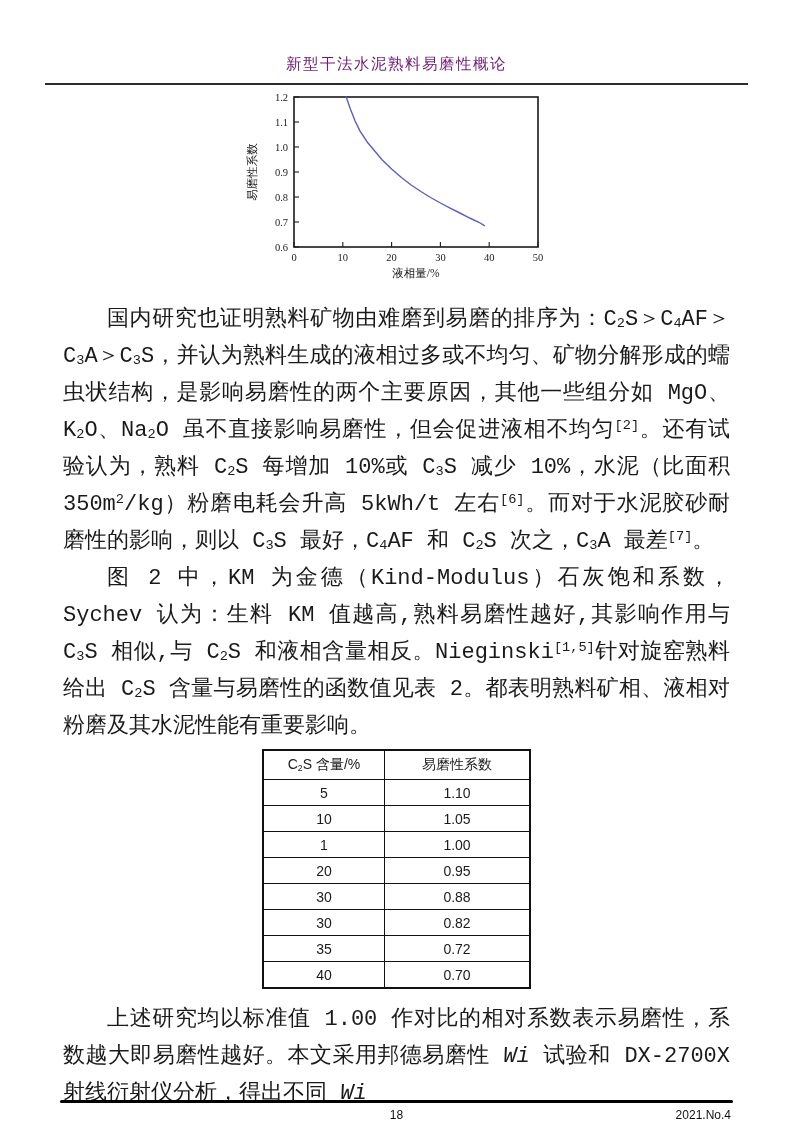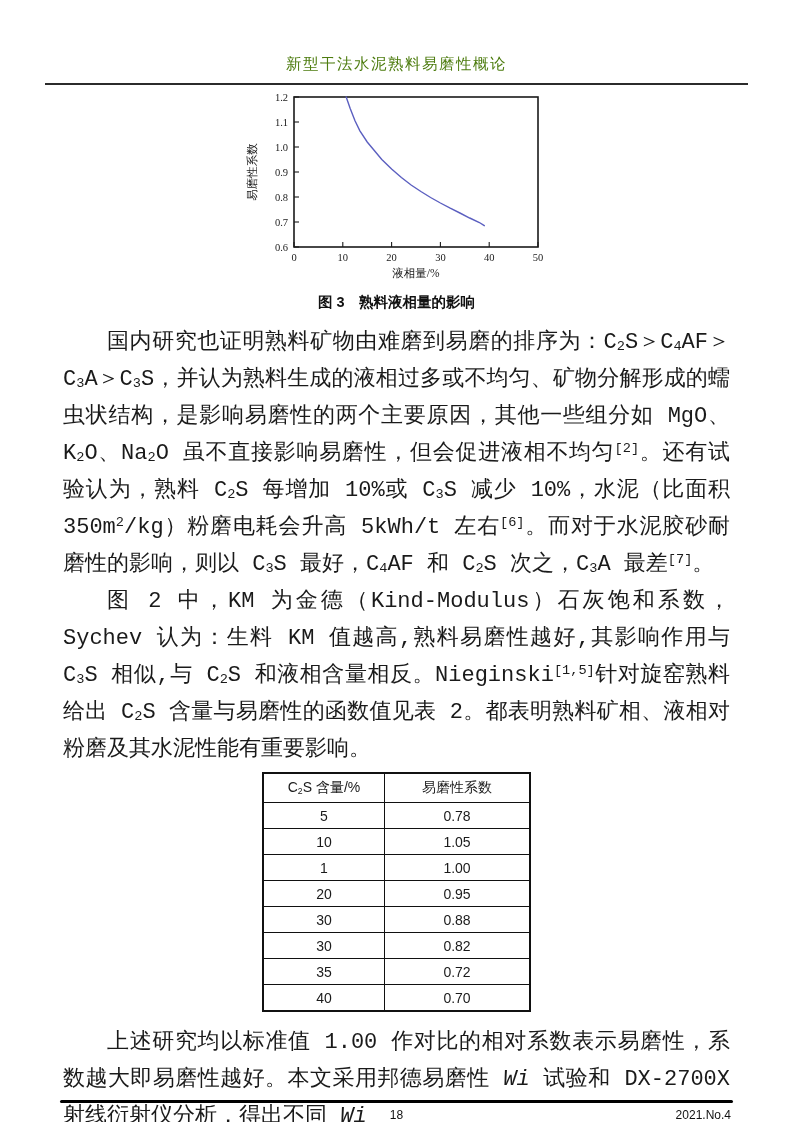--- a/index.html
+++ b/index.html
@@ -12,21 +12,21 @@
     font-family:"Liberation Sans","DejaVu Sans",sans-serif;
     overflow:hidden;
   }
   .content{padding:0 63px;}
   .header-title{
     margin-top:54px;
     text-align:center;
     font-family:"Liberation Serif","DejaVu Serif",serif;
     font-size:15.5px;
     letter-spacing:1.5px;
-    color:#4d7c0f;
+    color:#701a75;
   }
   .header-rule{
     height:2px;background:#2b2b2b;
     margin:8px -18px 0 -18px;
   }
   .figure-block{margin-top:4px;text-align:center;}
   .figure-block svg{display:inline-block;}
   .chart-text{
     font-family:"Liberation Serif","DejaVu Serif",serif;
     fill:#1a1a1a;
@@ -116,39 +116,38 @@
           <line x1="52" y1="57.999999999999986" x2="57" y2="57.999999999999986" stroke="#1a1a1a" stroke-width="1.1"></line>
           <text x="46" y="61.499999999999986" text-anchor="end" font-size="10.5" class="chart-text">1.0</text>
           <line x1="52" y1="32.99999999999996" x2="57" y2="32.99999999999996" stroke="#1a1a1a" stroke-width="1.1"></line>
           <text x="46" y="36.49999999999996" text-anchor="end" font-size="10.5" class="chart-text">1.1</text>
           <line x1="52" y1="8" x2="57" y2="8" stroke="#1a1a1a" stroke-width="1.1"></line>
           <text x="46" y="11.5" text-anchor="end" font-size="10.5" class="chart-text">1.2</text>
           <polyline points="104.2,8.0 108.1,19.2 113.0,31.8 117.9,41.8 125.2,53.0 132.5,61.7 139.8,70.5 149.6,80.0 159.4,88.5 169.1,96.0 178.9,102.5 188.6,108.5 198.4,114.0 208.2,119.2 217.9,124.0 227.7,129.0 237.4,133.5 242.3,136.7" fill="none" stroke="#5b5fc0" stroke-width="1.4" stroke-linecap="round"></polyline>
           <text x="174" y="188" text-anchor="middle" font-size="11.5" class="chart-text">液相量/%</text>
           <text x="14" y="83" text-anchor="middle" font-size="11.5" class="chart-text" transform="rotate(-90 14 83)">易磨性系数</text>
         </svg>
-      <div class="figure-caption">图 3　熟料液相量的影响</div>
     </div>
 
     <p class="para para-first"><span>国内研究也证明熟料矿物由难磨到易磨的排序为：C</span><sub>2</sub><span>S＞C</span><sub>4</sub><span>AF＞C</span><sub>3</sub><span>A＞C</span><sub>3</sub><span>S，并认为熟料生成的液相过多或不均匀、矿物分解形成的蠕虫状结构，是影响易磨性的两个主要原因，其他一些组分如 MgO、K</span><sub>2</sub><span>O、Na</span><sub>2</sub><span>O 虽不直接影响易磨性，但会促进液相不均匀</span><sup>[2]</sup><span>。还有试验认为，熟料 C</span><sub>2</sub><span>S 每增加 10%或 C</span><sub>3</sub><span>S 减少 10%，水泥（比面积 350m</span><sup>2</sup><span>/kg）粉磨电耗会升高 5kWh/t 左右</span><sup>[6]</sup><span>。而对于水泥胶砂耐磨性的影响，则以 C</span><sub>3</sub><span>S 最好，C</span><sub>4</sub><span>AF 和 C</span><sub>2</sub><span>S 次之，C</span><sub>3</sub><span>A 最差</span><sup>[7]</sup><span>。</span></p>
 
     <p class="para"><span>图 2 中，KM 为金德（Kind-Modulus）石灰饱和系数，Sychev 认为：生料 KM 值越高,熟料易磨性越好,其影响作用与 C</span><sub>3</sub><span>S 相似,与 C</span><sub>2</sub><span>S 和液相含量相反。Nieginski</span><sup>[1,5]</sup><span>针对旋窑熟料给出 C</span><sub>2</sub><span>S 含量与易磨性的函数值见表 2。都表明熟料矿相、液相对粉磨及其水泥性能有重要影响。</span></p>
 
     <div class="table-section">
       <table class="data-table">
         <thead>
           <tr>
             <th class="col-narrow"><span>C</span><sub>2</sub><span>S 含量/%</span></th>
             <th class="col-wide">易磨性系数</th>
           </tr>
         </thead>
         <tbody>
             <tr>
               <td>5</td>
-              <td>0.78</td>
+              <td>1.10</td>
             </tr>
             <tr>
               <td>10</td>
               <td>1.05</td>
             </tr>
             <tr>
               <td>1</td>
               <td>1.00</td>
             </tr>
             <tr>

